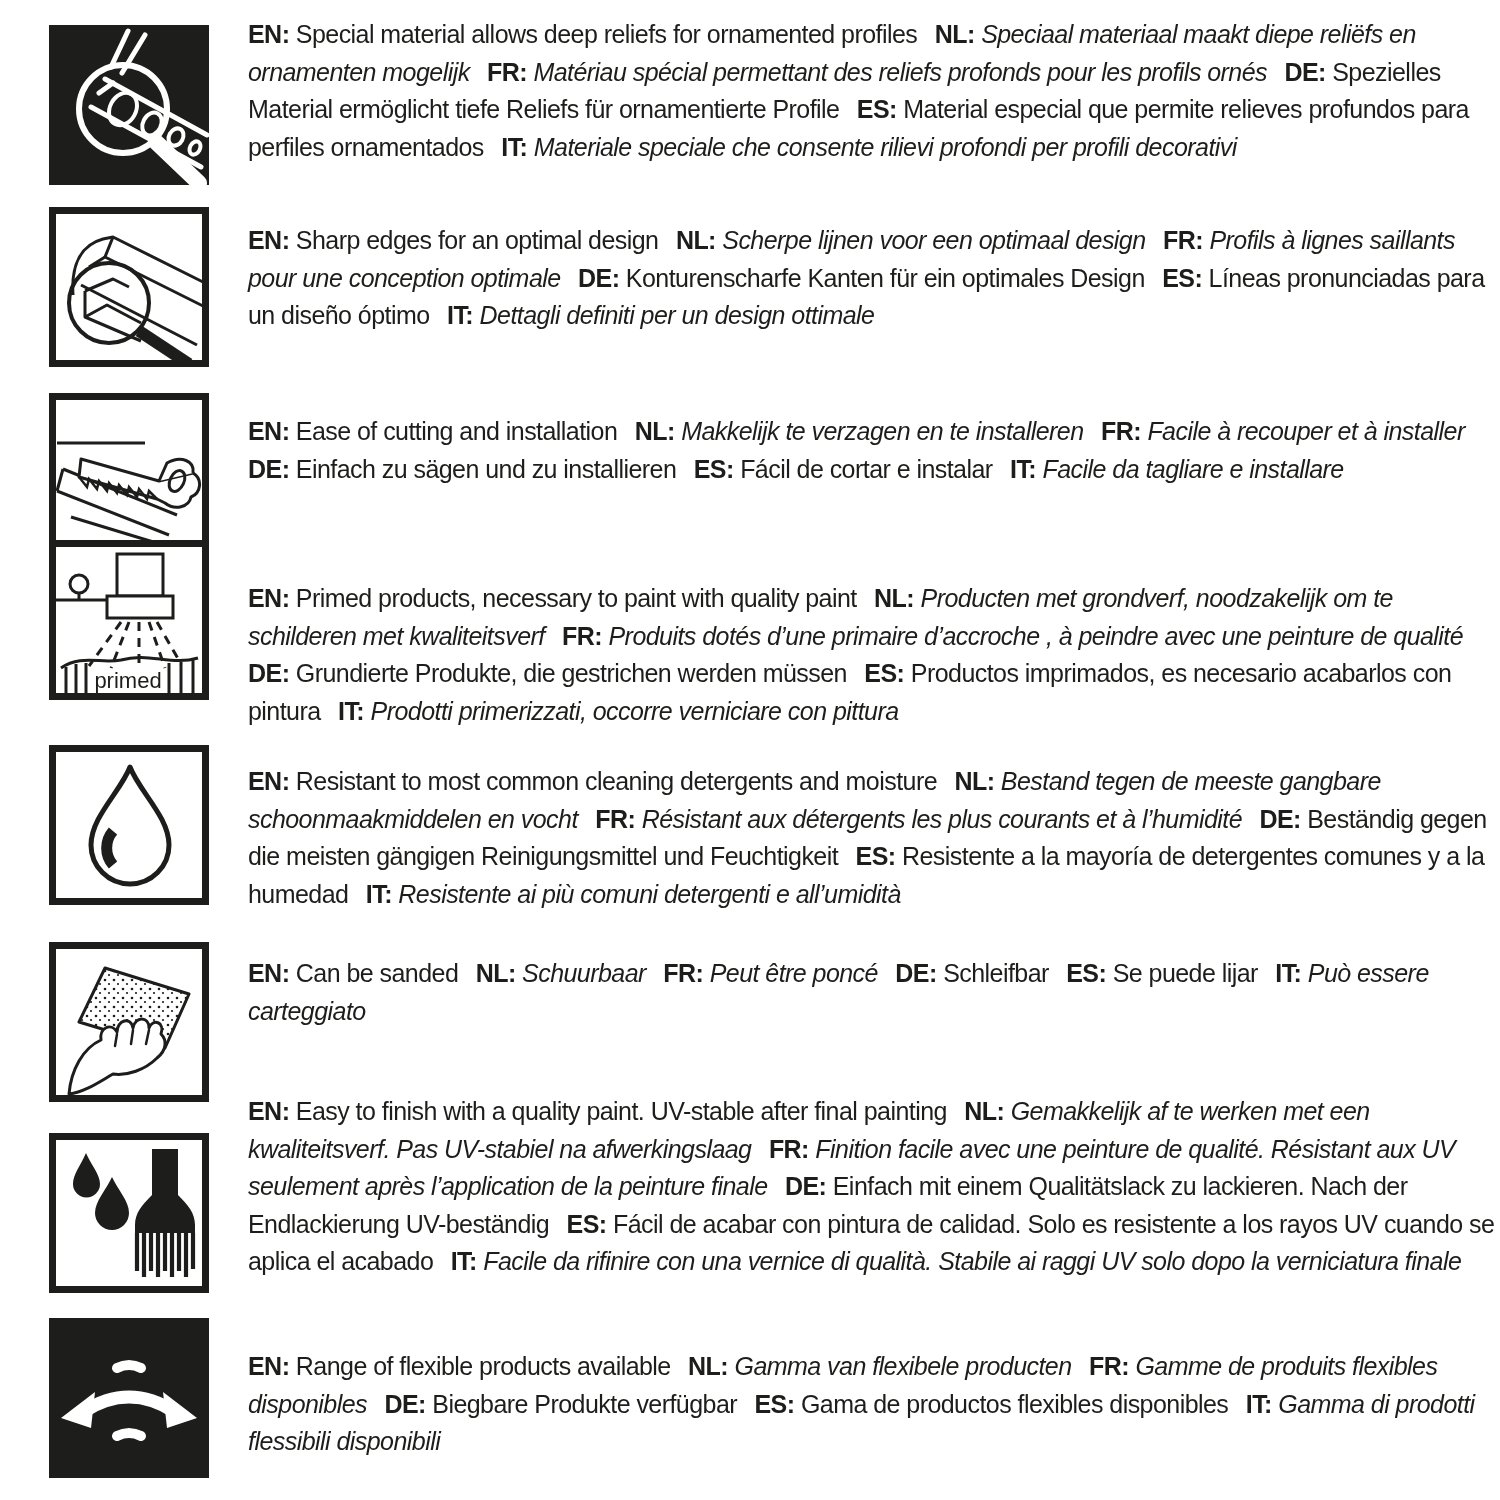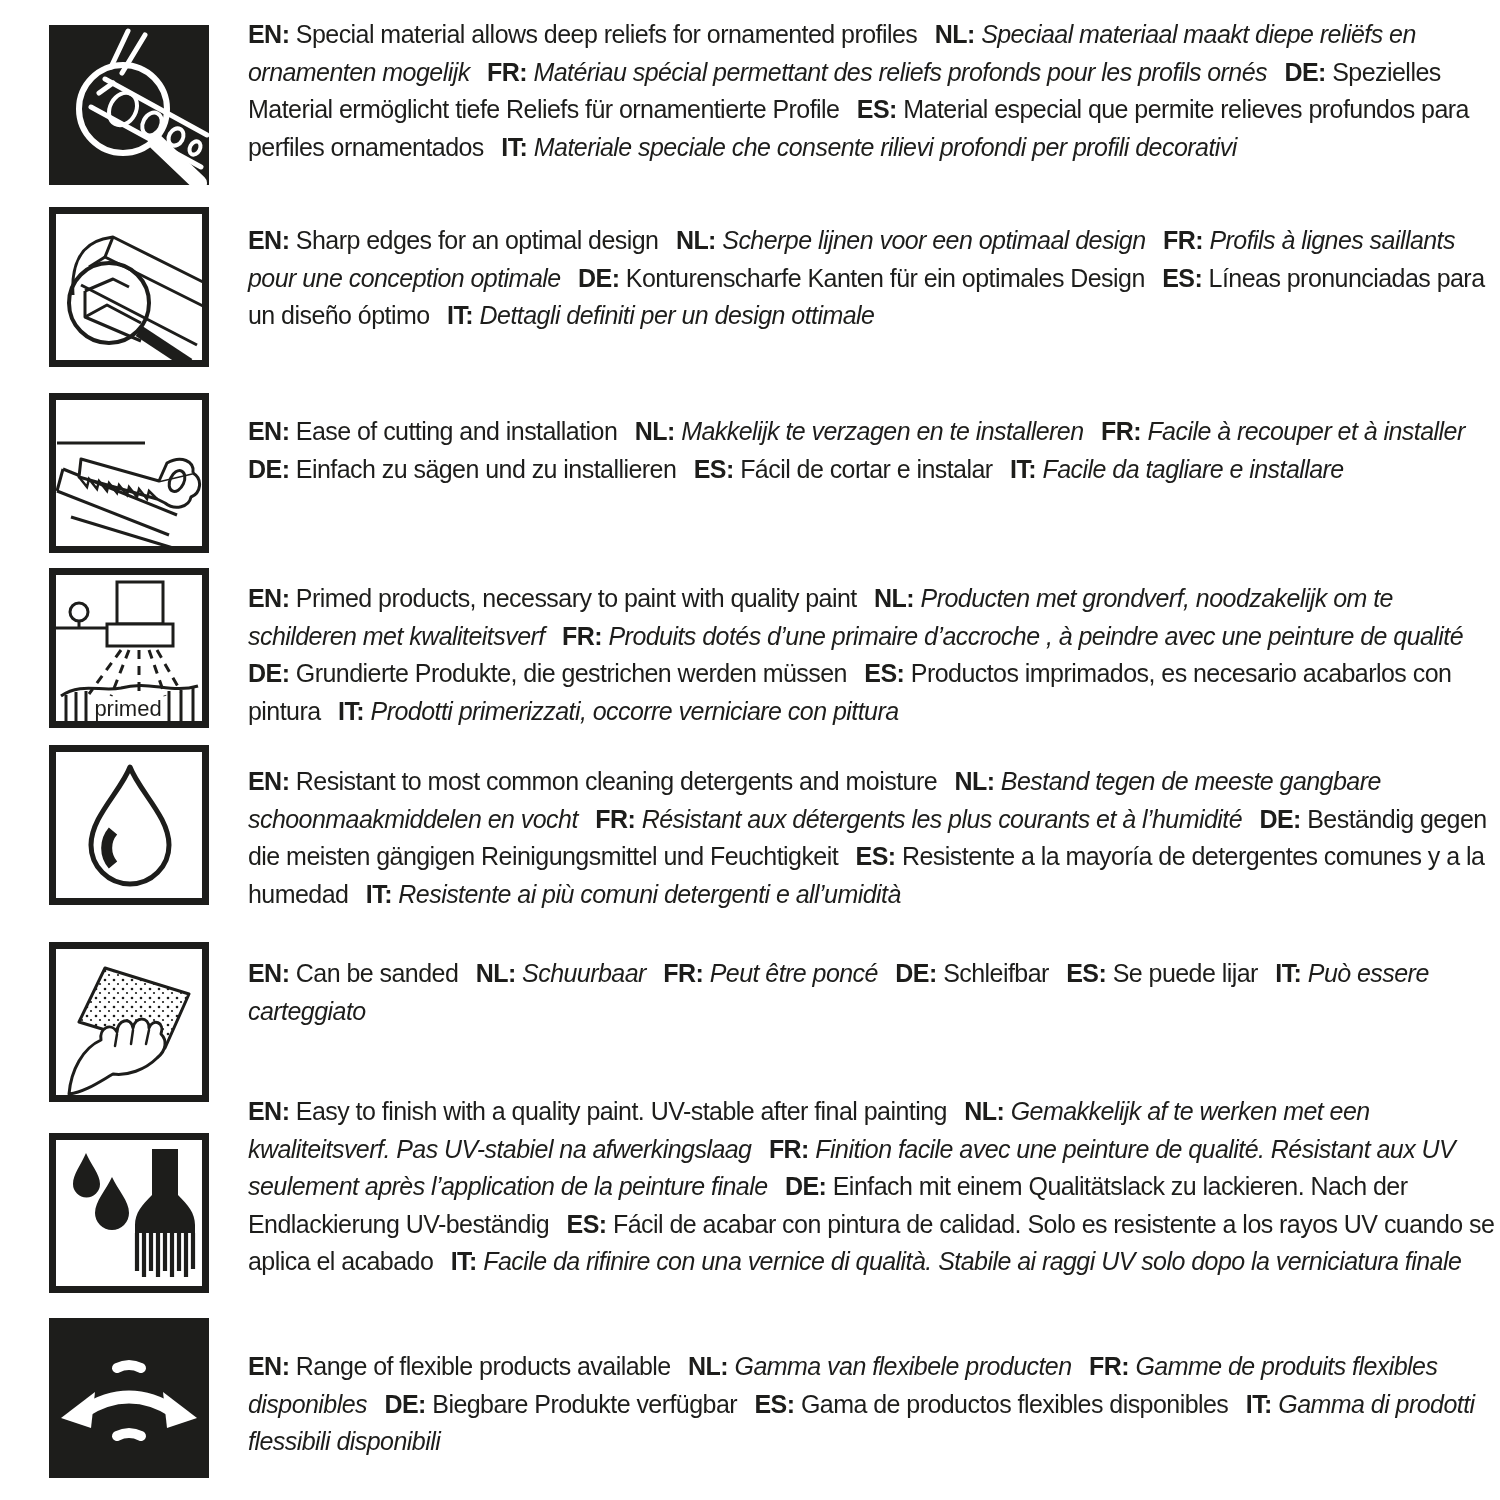--- a/index.html
+++ b/index.html
@@ -82,21 +82,21 @@
 </g>
 <path d="M32 66 L110 88 L144 80 C154 86 152 100 142 104 C140 114 126 118 116 110 L108 106 L30 84 Z" fill="#ffffff" stroke="#1d1d1b" stroke-width="3" stroke-linejoin="round"></path>
 <path d="M110 88 L118 70 C132 62 146 68 144 80" fill="#ffffff" stroke="#1d1d1b" stroke-width="3"></path>
 <ellipse cx="128" cy="88" rx="7" ry="11" fill="none" stroke="#1d1d1b" stroke-width="3" transform="rotate(25 128 88)"></ellipse>
 <polyline fill="none" stroke="#1d1d1b" stroke-width="2.5" points="30,84 38,94 40,86 48,96 50,88 58,98 60,90 68,100 70,92 78,102 80,94 88,104 90,96 98,106 100,98 108,106"></polyline>
 </svg>
       </figure>
     <div class="text" style="top: 413px;"><span class="seg"><b class="lang">EN:</b> <span class="txt">Ease of cutting and installation</span></span> <span class="seg"><b class="lang">NL:</b> <span class="txt it">Makkelijk te verzagen en te installeren</span></span> <span class="seg"><b class="lang">FR:</b> <span class="txt it">Facile à recouper et à installer</span></span> <span class="seg"><b class="lang">DE:</b> <span class="txt">Einfach zu sägen und zu installieren</span></span> <span class="seg"><b class="lang">ES:</b> <span class="txt">Fácil de cortar e instalar</span></span> <span class="seg"><b class="lang">IT:</b> <span class="txt it">Facile da tagliare e installare</span></span> </div>
   </section>
     <section class="row">
-    <figure class="icon-box" style="top: 568px;">
+    <figure class="icon-box" style="top: 540px;">
         <svg viewBox="0 0 160 160" xmlns="http://www.w3.org/2000/svg">
 <rect x="3.5" y="3.5" width="153" height="153" fill="#ffffff" stroke="#1d1d1b" stroke-width="7"></rect>
 <g fill="none" stroke="#1d1d1b" stroke-width="3">
 <circle cx="30" cy="44" r="9"></circle>
 <path d="M30 53 L30 60"></path>
             <path d="M7 60 L58 60"></path>
 <rect x="68" y="14" width="46" height="42" fill="#ffffff"></rect>
 <rect x="58" y="56" width="66" height="22" fill="#ffffff"></rect>
 </g>
 <g fill="none" stroke="#1d1d1b" stroke-width="3" stroke-dasharray="9 7">

